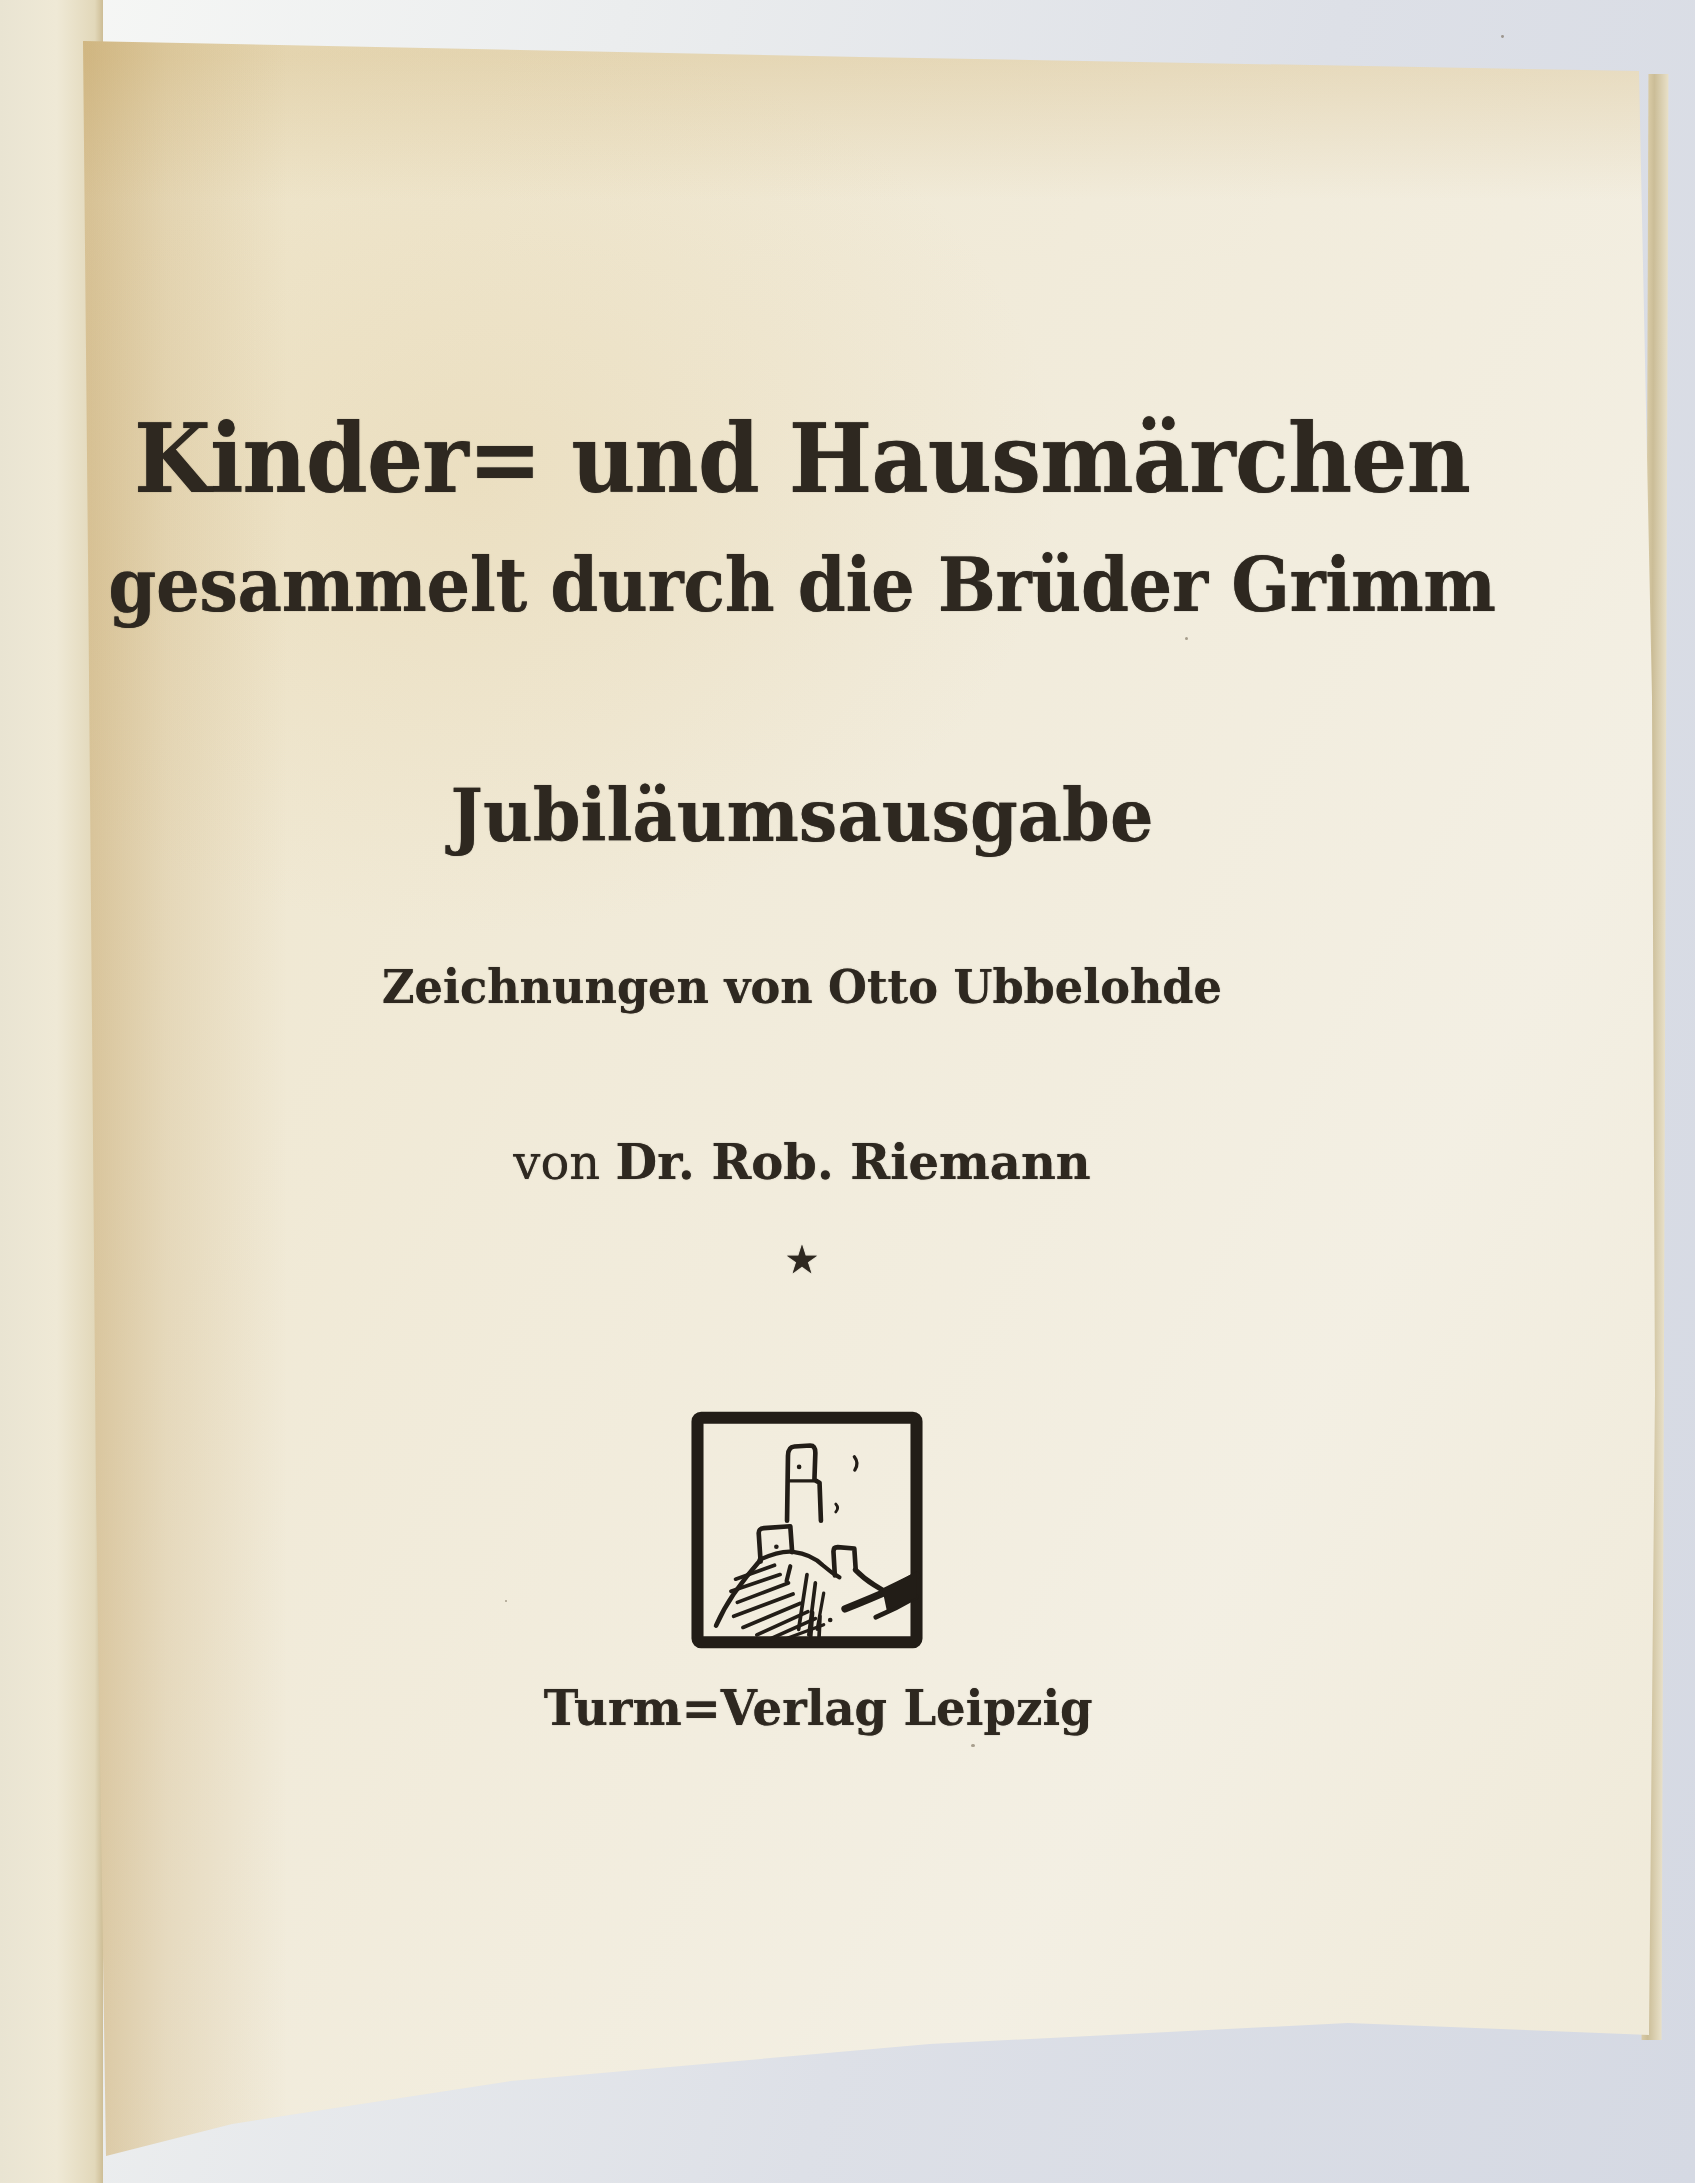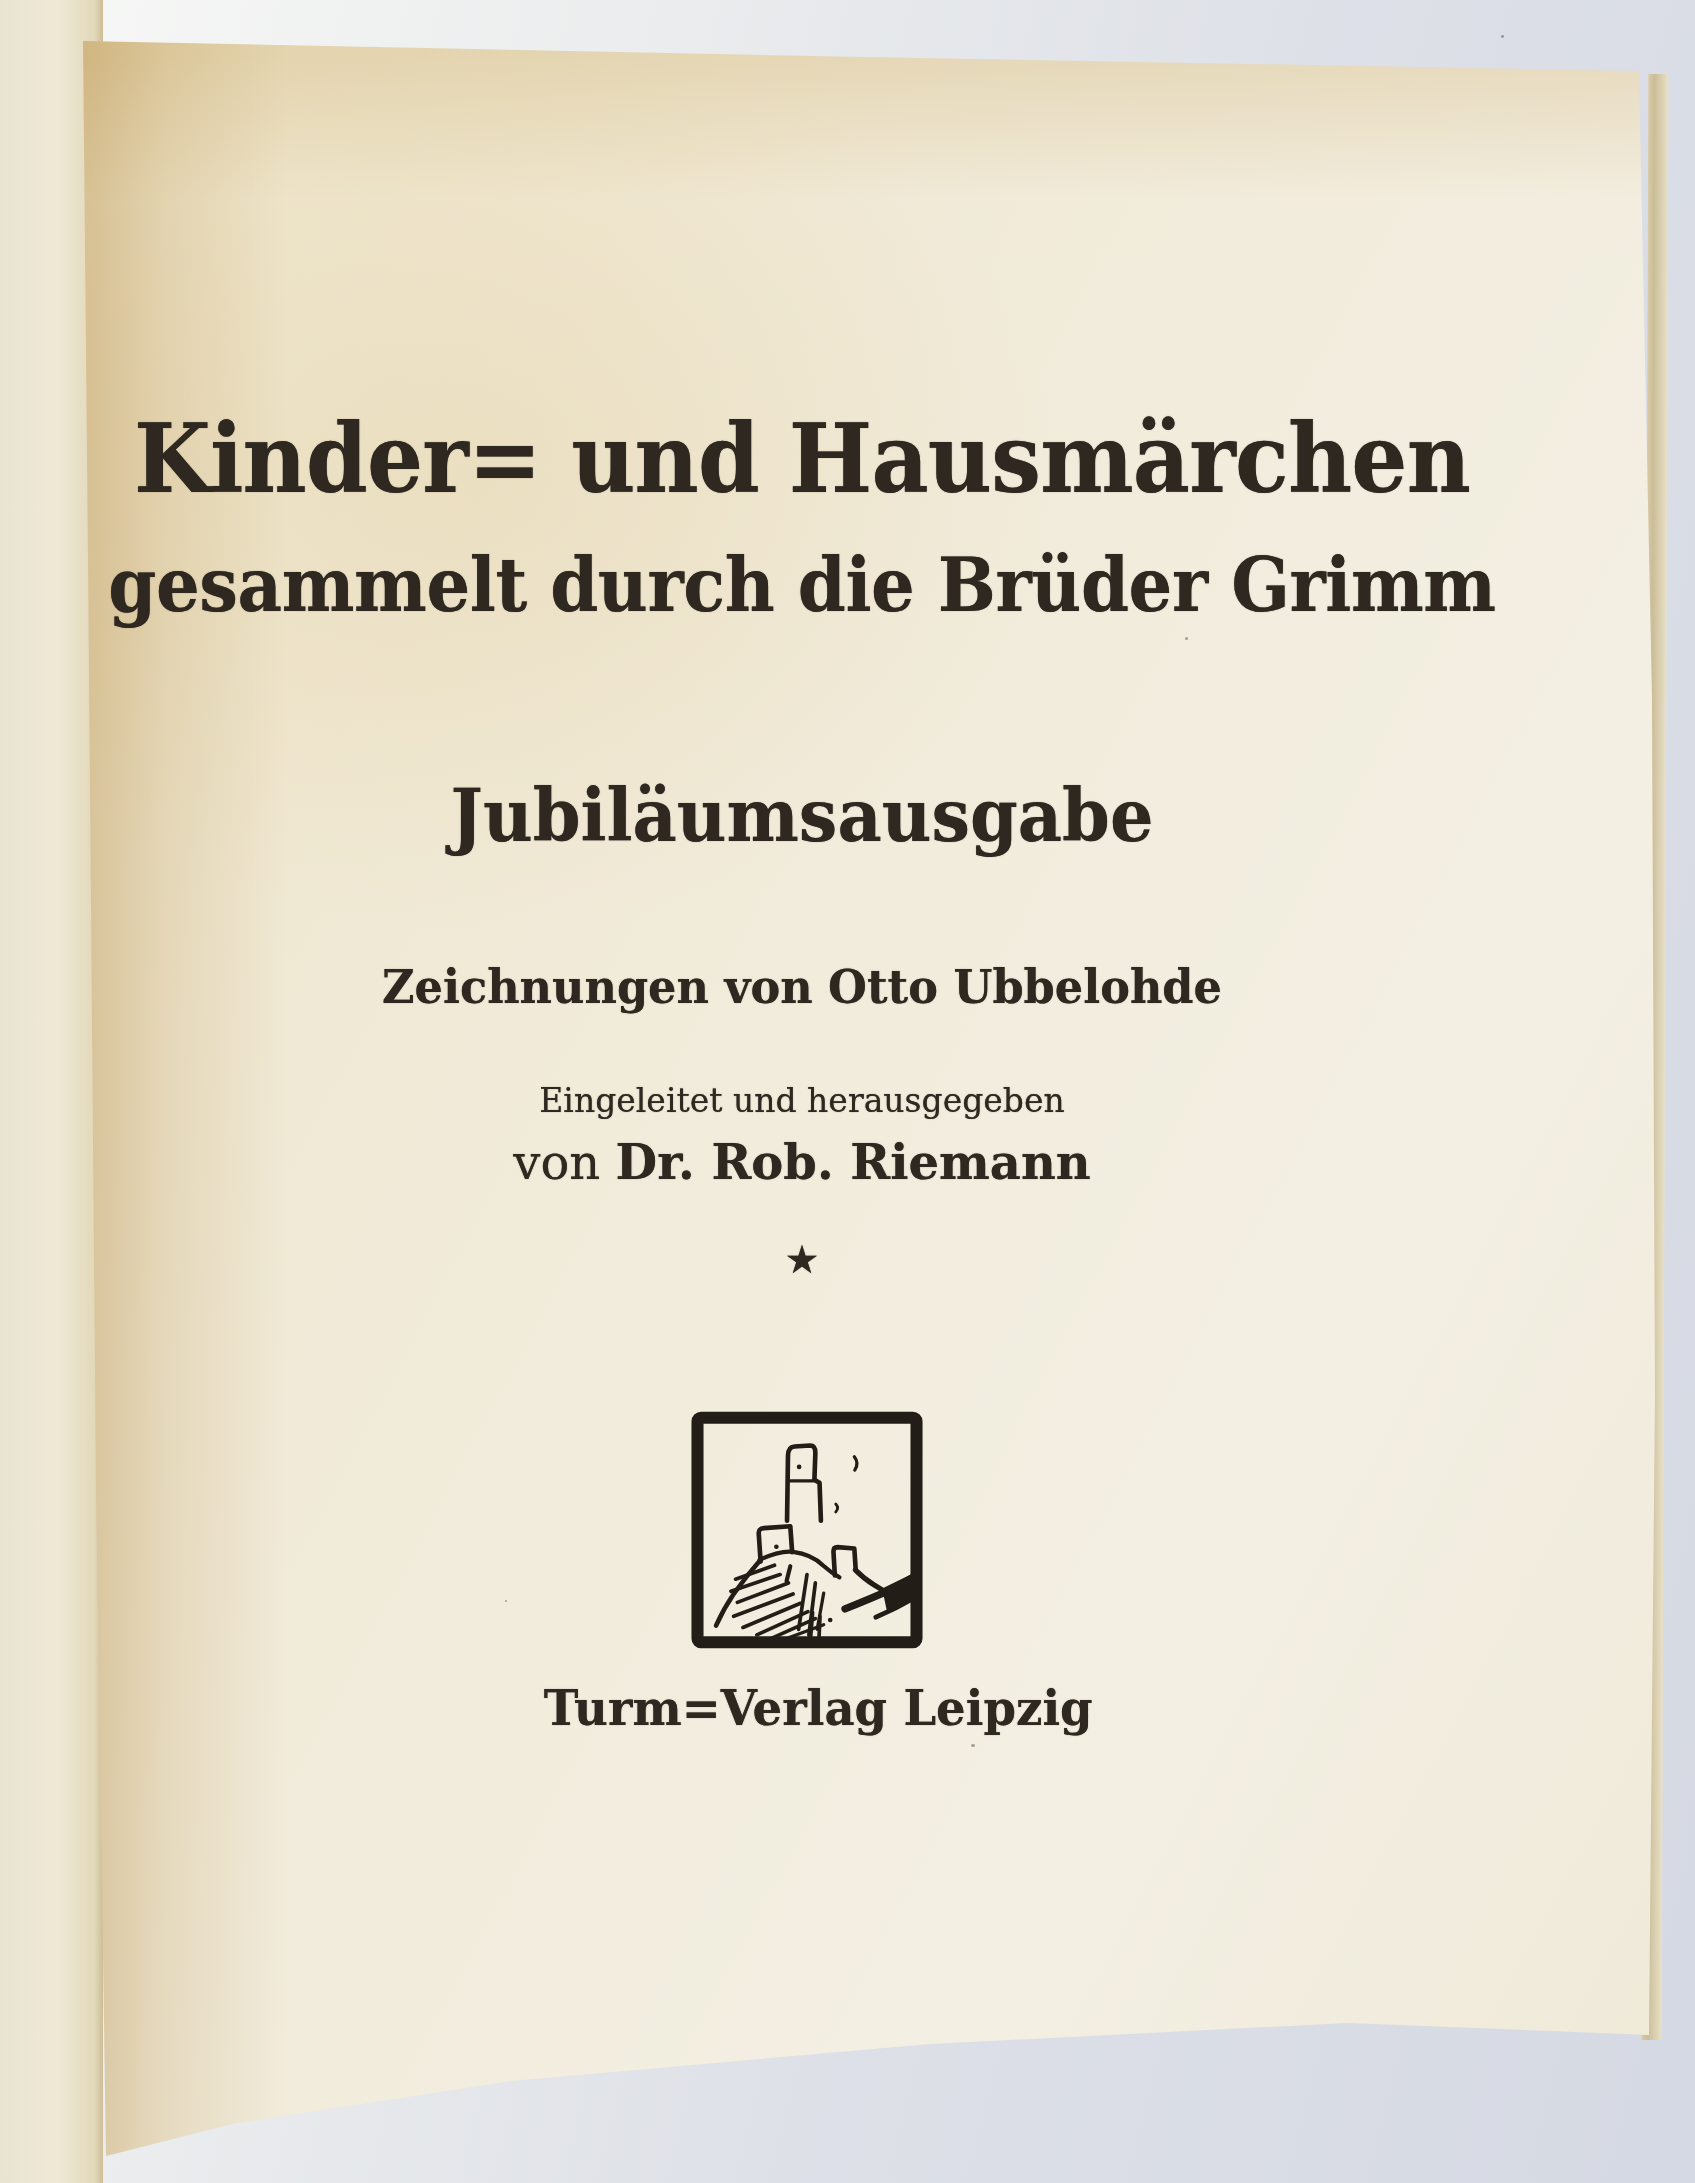--- a/index.html
+++ b/index.html
@@ -51,21 +51,20 @@
 <div class="left-strip"></div>
 <div class="fore-edge"></div>
 
 <div class="page">
   <div class="content">
 
     <div class="tline t1">Kinder= und Hausmärchen</div>
     <div class="tline t2">gesammelt durch die Brüder Grimm</div>
     <div class="tline t3">Jubiläumsausgabe</div>
     <div class="tline t4">Zeichnungen von Otto Ubbelohde</div>
-    <div class="tline t5">Eingeleitet und herausgegeben</div>
     <div class="tline t6"><span>von </span><span class="name">Dr. Rob. Riemann</span></div>
     <div class="tline star">★</div>
     <div class="tline t7">Turm=Verlag Leipzig</div>
 
     <svg class="woodcut" viewBox="0 0 500 512" fill="none" stroke="#221d17" stroke-linecap="round" stroke-linejoin="round">
 
       <rect x="14" y="14" width="472" height="484" rx="8" stroke-width="26"></rect>
 
       <path stroke-width="10" d="M207 236 L209 96 Q209 77 223 76 L257 74 Q268 74 268 90 L266 148 L277 154 L280 236"></path>
       <path stroke-width="7" d="M212 150 L264 150"></path>

